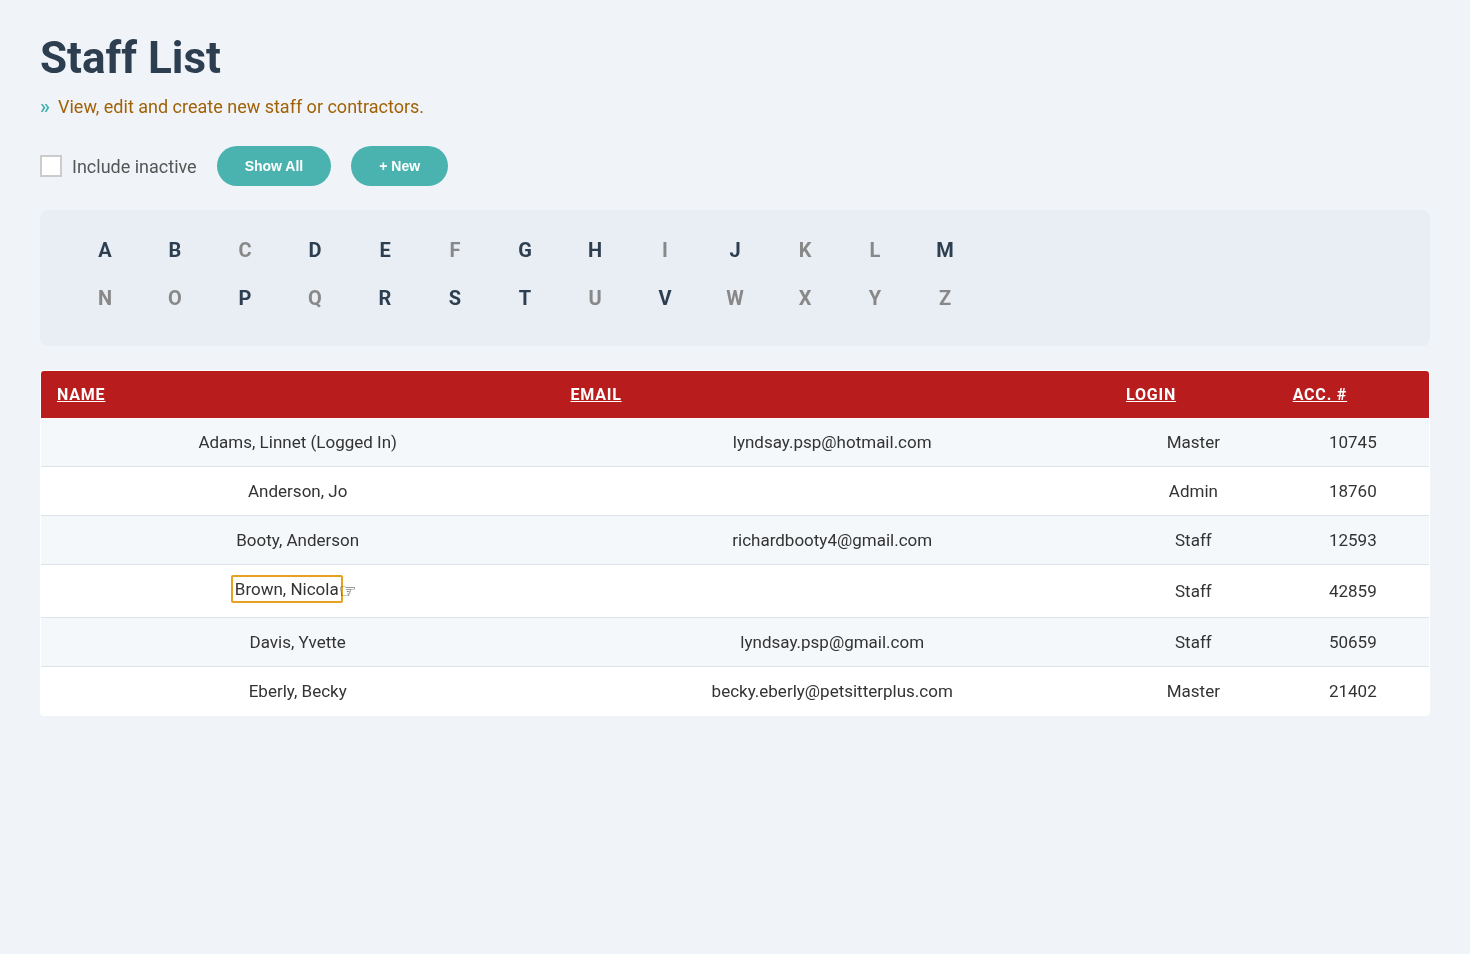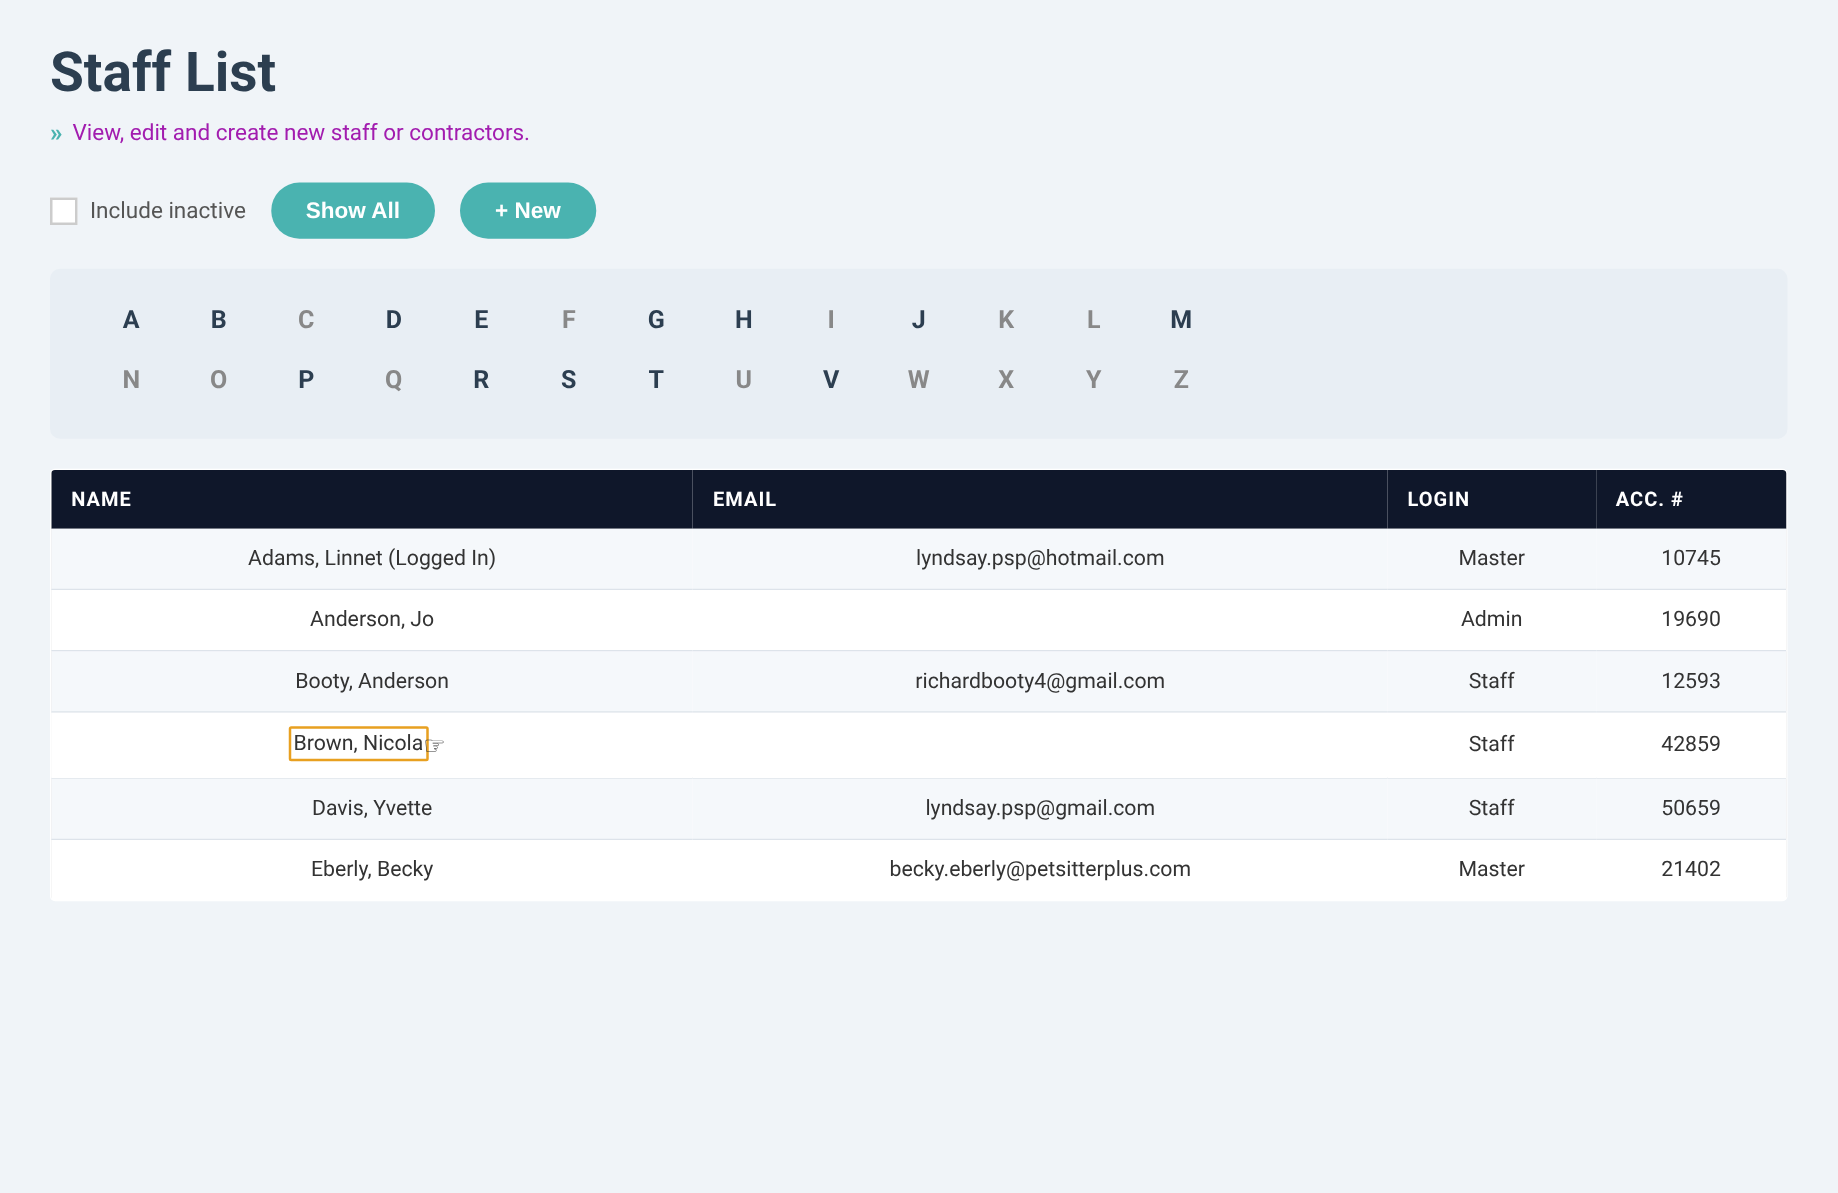--- a/index.html
+++ b/index.html
@@ -27,21 +27,21 @@
     }
 
     .subtitle-arrows {
       color: #4ab3b0;
       font-size: 20px;
       font-weight: bold;
     }
 
     .subtitle-text {
       font-size: 18px;
-      color: #a21caf;
+      color: #a16207;
     }
 
     .controls-row {
       display: flex;
       align-items: center;
       gap: 20px;
       margin-bottom: 24px;
     }
 
     .include-inactive-label {
@@ -63,21 +63,21 @@
       cursor: pointer;
       flex-shrink: 0;
     }
 
     .btn-teal {
       background: #4ab3b0;
       color: #fff;
       border: none;
       border-radius: 30px;
       padding: 12px 28px;
-      font-size: 18px;
+      font-size: 14px;
       font-weight: 600;
       cursor: pointer;
       display: flex;
       align-items: center;
       gap: 6px;
     }
 
     .alphabet-box {
       background: #e8eef4;
       border-radius: 8px;
@@ -108,22 +108,23 @@
     .staff-table {
       width: 100%;
       border-collapse: collapse;
       background: #fff;
       border: 1px solid #ccc;
       border-radius: 4px;
       overflow: hidden;
     }
 
     .staff-table thead tr {
-      background: #0f172a;
+      background: #b91c1c;
       color: #fff;
+      text-decoration: underline;
     }
 
     .staff-table thead th {
       padding: 14px 16px;
       text-align: left;
       font-size: 16px;
       font-weight: 700;
       letter-spacing: 0.05em;
     }
 
@@ -239,21 +240,21 @@
   <tr>
         <td>Adams, Linnet (Logged In)</td>
         <td>lyndsay.psp@hotmail.com</td>
         <td>Master</td>
         <td>10745</td>
       </tr>
       <tr>
         <td>Anderson, Jo</td>
         <td></td>
         <td>Admin</td>
-        <td>19690</td>
+        <td>18760</td>
       </tr>
       <tr>
         <td>Booty, Anderson</td>
         <td>richardbooty4@gmail.com</td>
         <td>Staff</td>
         <td>12593</td>
       </tr>
       <tr class="row-highlighted">
         <td><span class="name-cell-outlined">Brown, Nicola</span><span class="cursor-hand">☞</span></td>
         <td></td>

